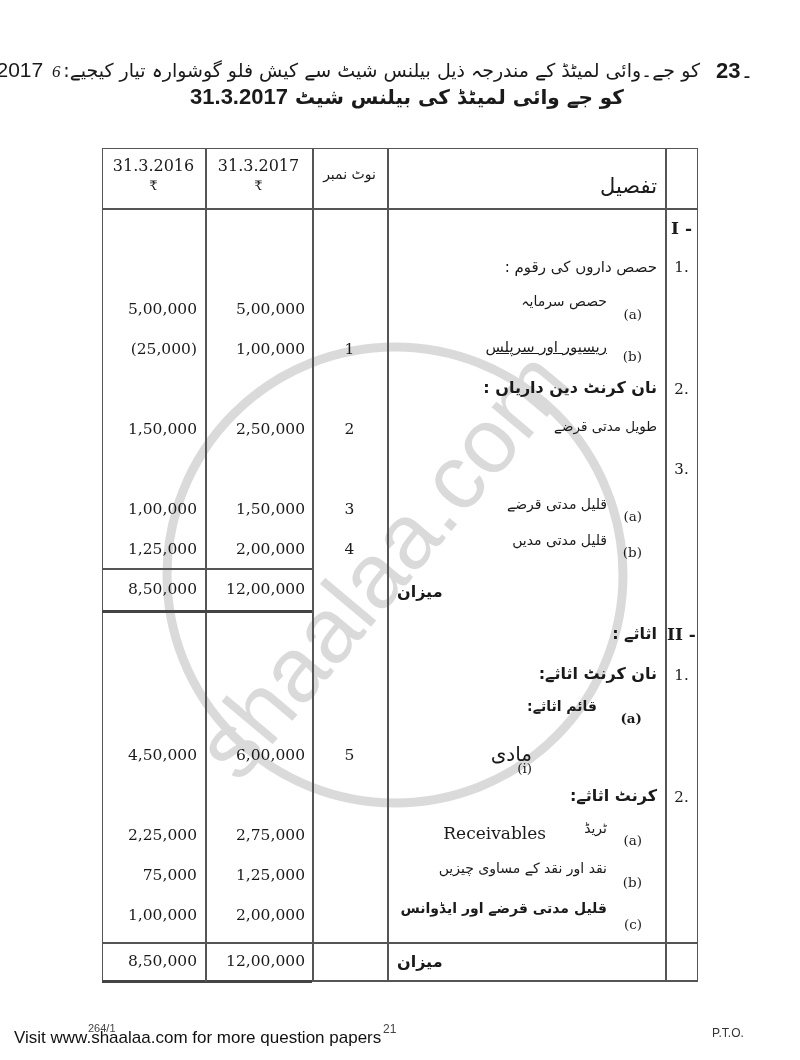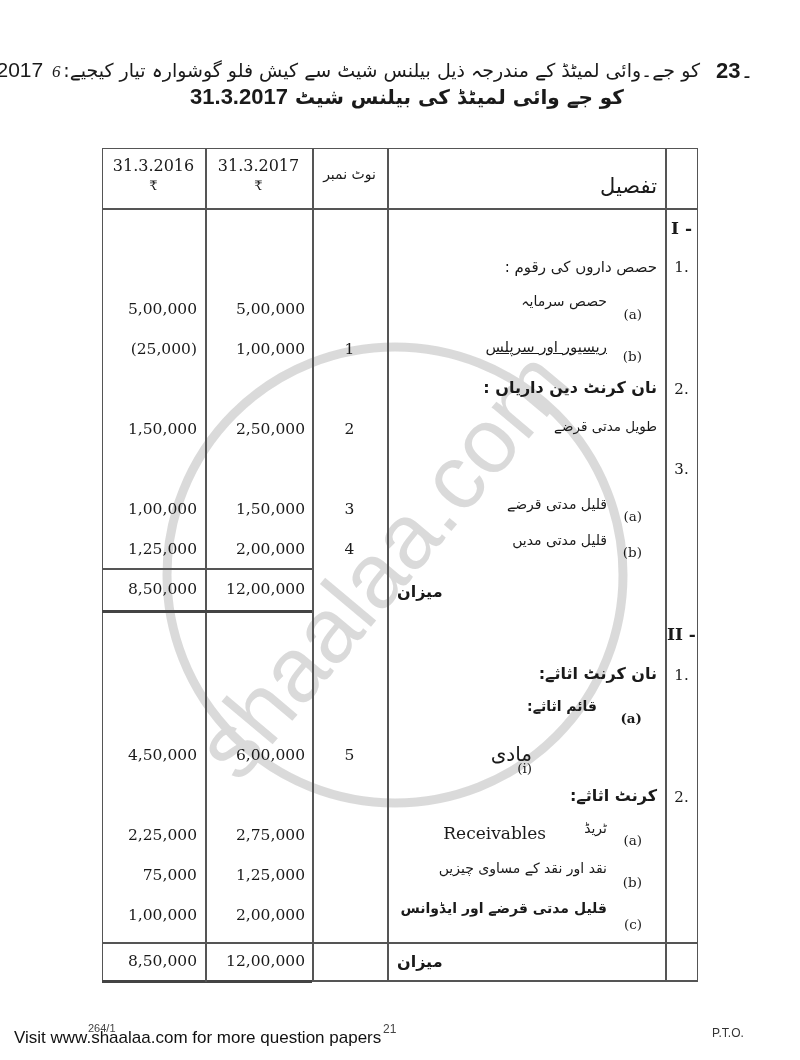--- a/index.html
+++ b/index.html
@@ -131,20 +131,21 @@
   <div class="cell urdu" style="left:300px;top:384px;width:205px;text-align:right;font-size:14px;">قلیل مدتی مدیں</div>
   <div class="cell num" style="left:0;top:392px;width:95px;">1,25,000</div>
   <div class="cell num" style="left:103px;top:392px;width:100px;">2,00,000</div>
   <div class="cell" style="left:210px;top:392px;width:75px;text-align:center;">4</div>
 
   <div class="cell num" style="left:0;top:432px;width:95px;">8,50,000</div>
   <div class="cell num" style="left:103px;top:432px;width:100px;">12,00,000</div>
   <div class="cell urdu urdu-b" style="left:295px;top:434px;width:60px;text-align:left;direction:ltr;">میزان</div>
 
   <div class="cell sec sec-b" style="left:563px;top:476px;width:33px;text-align:center;">II -</div>
+  <div class="cell urdu urdu-b" style="left:285px;top:476px;width:270px;text-align:right;">اثاثے :</div>
 
   <div class="cell sec" style="left:563px;top:518px;width:33px;text-align:center;">1.</div>
   <div class="cell urdu urdu-b" style="left:285px;top:516px;width:270px;text-align:right;">نان کرنٹ اثاثے:</div>
 
   <div class="cell lbl" style="left:510px;top:562px;width:30px;text-align:right;font-weight:bold;">(a)</div>
   <div class="cell urdu urdu-b" style="left:290px;top:550px;width:205px;text-align:right;font-size:14px;">قائم اثاثے:</div>
 
   <div class="cell lbl" style="left:400px;top:612px;width:30px;text-align:right;">(i)</div>
   <div class="cell urdu" style="left:300px;top:594px;width:130px;text-align:right;font-size:20px;">مادی</div>
   <div class="cell num" style="left:0;top:598px;width:95px;">4,50,000</div>

